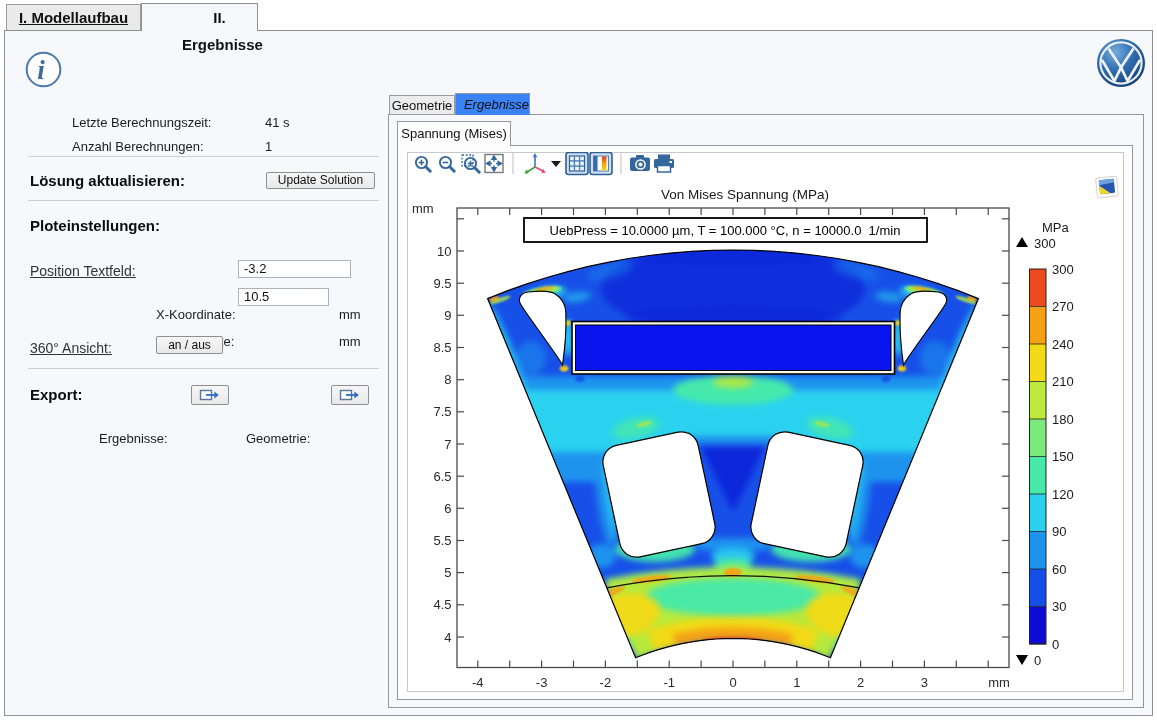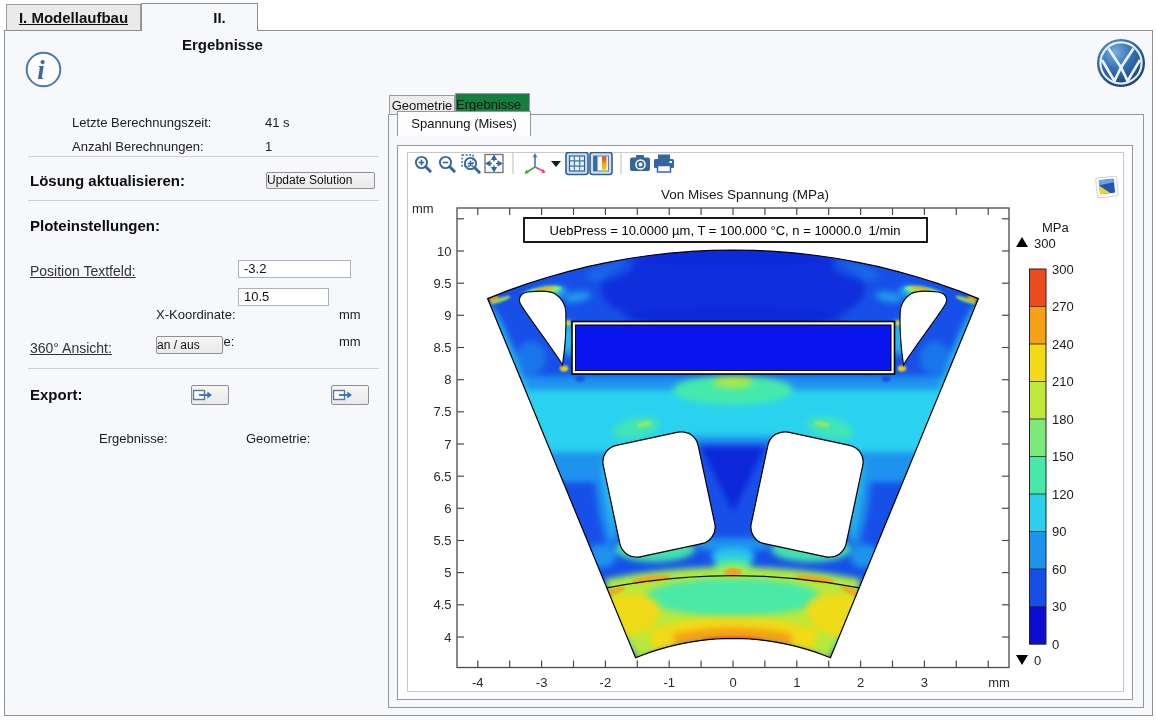--- a/index.html
+++ b/index.html
@@ -4,27 +4,27 @@
 * { margin:0; padding:0; box-sizing:border-box; }
 html,body { width:1157px; height:720px; background:#ffffff; font-family:"Liberation Sans",sans-serif; overflow:hidden; }
 .abs { position:absolute; }
 #panel { left:4px; top:30px; width:1149px; height:686px; background:#f6f8fb; border:1px solid #8c9096; }
 .tab0 { left:6px; top:4px; width:135px; height:27px; background:#eaeaea; border:1px solid #9b9b9b; font-weight:bold; font-size:15px; color:#111; text-align:center; line-height:26px;text-decoration:underline; }
 .tab1 { left:141px; top:3px; width:117px; height:28px; background:#f6f8fb; border:1px solid #8c9096; border-bottom:none; font-weight:bold; font-size:15px; color:#111; text-align:center; line-height:27px; z-index:5;padding-left:40px; }
 .lbl { font-size:13px; color:#1c1c1c; white-space:nowrap;margin-top:44px; }
 .bold { font-weight:bold; font-size:15px; color:#0d0d0d; white-space:nowrap; }
 .link { font-size:14px; color:#333; text-decoration:underline; white-space:nowrap; }
 .hr { left:28px; width:351px; height:1px; background:#cfcfcf; }
-.btn { background:linear-gradient(#f6f6f6,#e9e9e9); border:1px solid #8f8f8f; border-radius:2px; font-size:12px; color:#111; font-family:"Liberation Sans",sans-serif; }
+.btn { background:linear-gradient(#f6f6f6,#e9e9e9); border:1px solid #8f8f8f; border-radius:2px; font-size:12px; color:#111; text-align:center; font-family:"Liberation Sans",sans-serif; }
 .inp { background:#fff; border:1px solid #aab4bd; font-size:13px; color:#111; padding-left:5px; line-height:16px; }
 #grpbox { left:388px; top:114px; width:756px; height:594px; background:#f6f8fb; border:1px solid #94989e; }
 .gtab0 { left:389px; top:95px; width:66px; height:20px; background:#ececec; border:1px solid #9b9b9b; font-size:13px; color:#111; text-align:center; line-height:19px; }
-.gtab1 { left:455px; top:93px; width:75px; height:22px; background:#15803d; border:1px solid #94989e; border-bottom:none; font-size:13px; color:#111; text-align:left; line-height:21px; z-index:6; }
+.gtab1 { left:455px; top:93px; width:75px; height:22px; background:#3b82f6; border:1px solid #94989e; border-bottom:none; font-size:13px; color:#111; text-align:right; line-height:21px; z-index:6;font-style:italic; }
 #subpanel { left:397px; top:145px; width:736px; height:555px; background:#fdfdfe; border:1px solid #94989e; }
-.stab { left:397px; top:111px; width:134px; height:25px; background:#fdfdfe; border:1px solid #94989e; border-bottom:none; font-size:13px; color:#111; text-align:center; line-height:24px; z-index:6; }
+.stab { left:397px; top:121px; width:114px; height:25px; background:#fdfdfe; border:1px solid #94989e; border-bottom:none; font-size:13px; color:#111; text-align:center; line-height:24px; z-index:6; }
 #canvas { left:407px; top:152px; width:717px; height:540px; background:#ffffff; border:1px solid #c6cacf; }
 </style></head>
 <body>
 <div class="abs tab0">I. Modellaufbau</div>
 <div class="abs" id="panel"></div>
 <div class="abs tab1">II. Ergebnisse</div>
 
 <svg class="abs" style="left:24px;top:50px" width="40" height="40" viewBox="0 0 40 40">
 <circle cx="19.5" cy="19.5" r="16.8" fill="#fdfdfe" stroke="#4a79ad" stroke-width="2"></circle>
 <text x="17" y="29" font-family="Liberation Serif,serif" font-style="italic" font-weight="bold" font-size="27" fill="#3a6ba0" text-anchor="middle">i</text>

